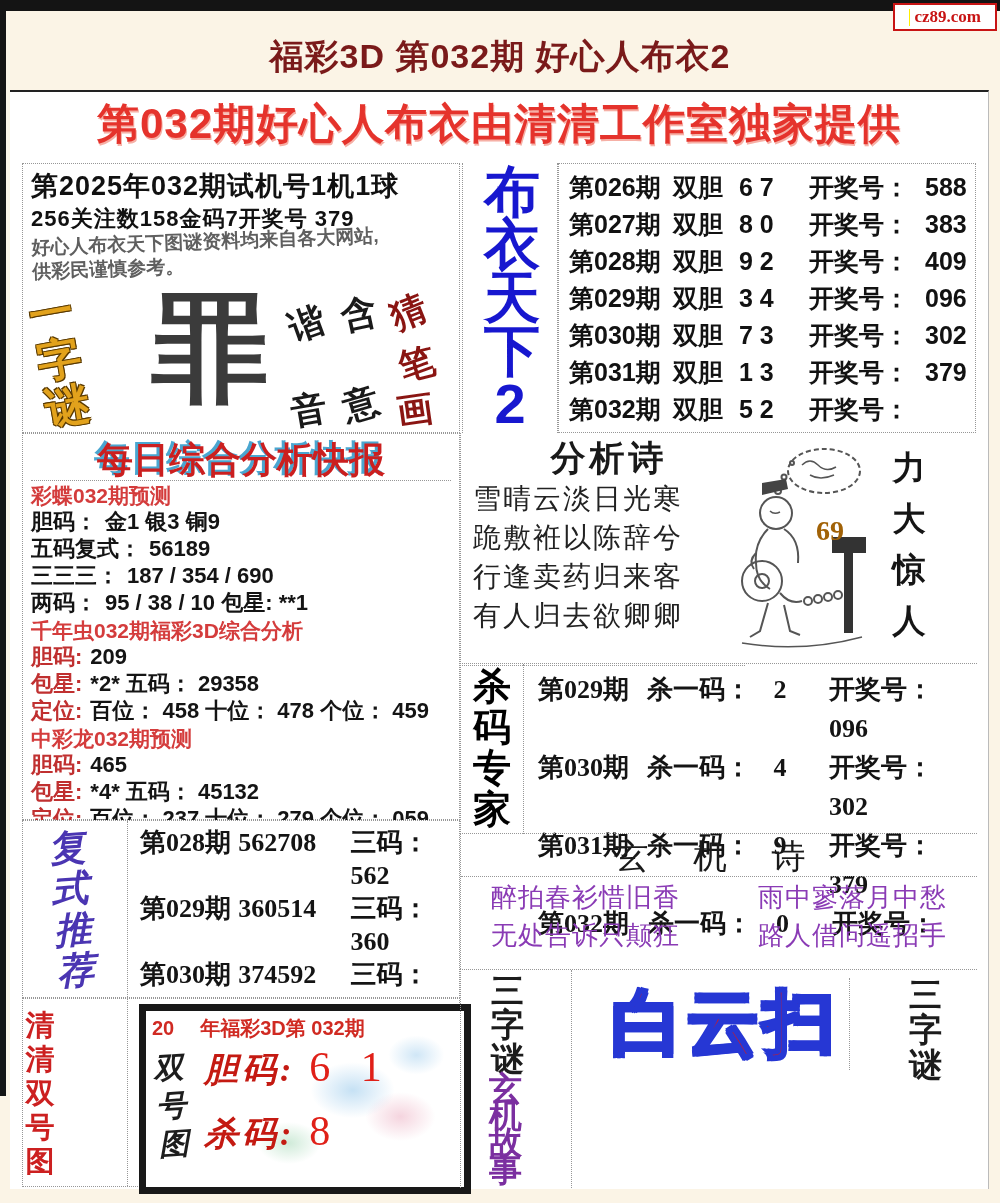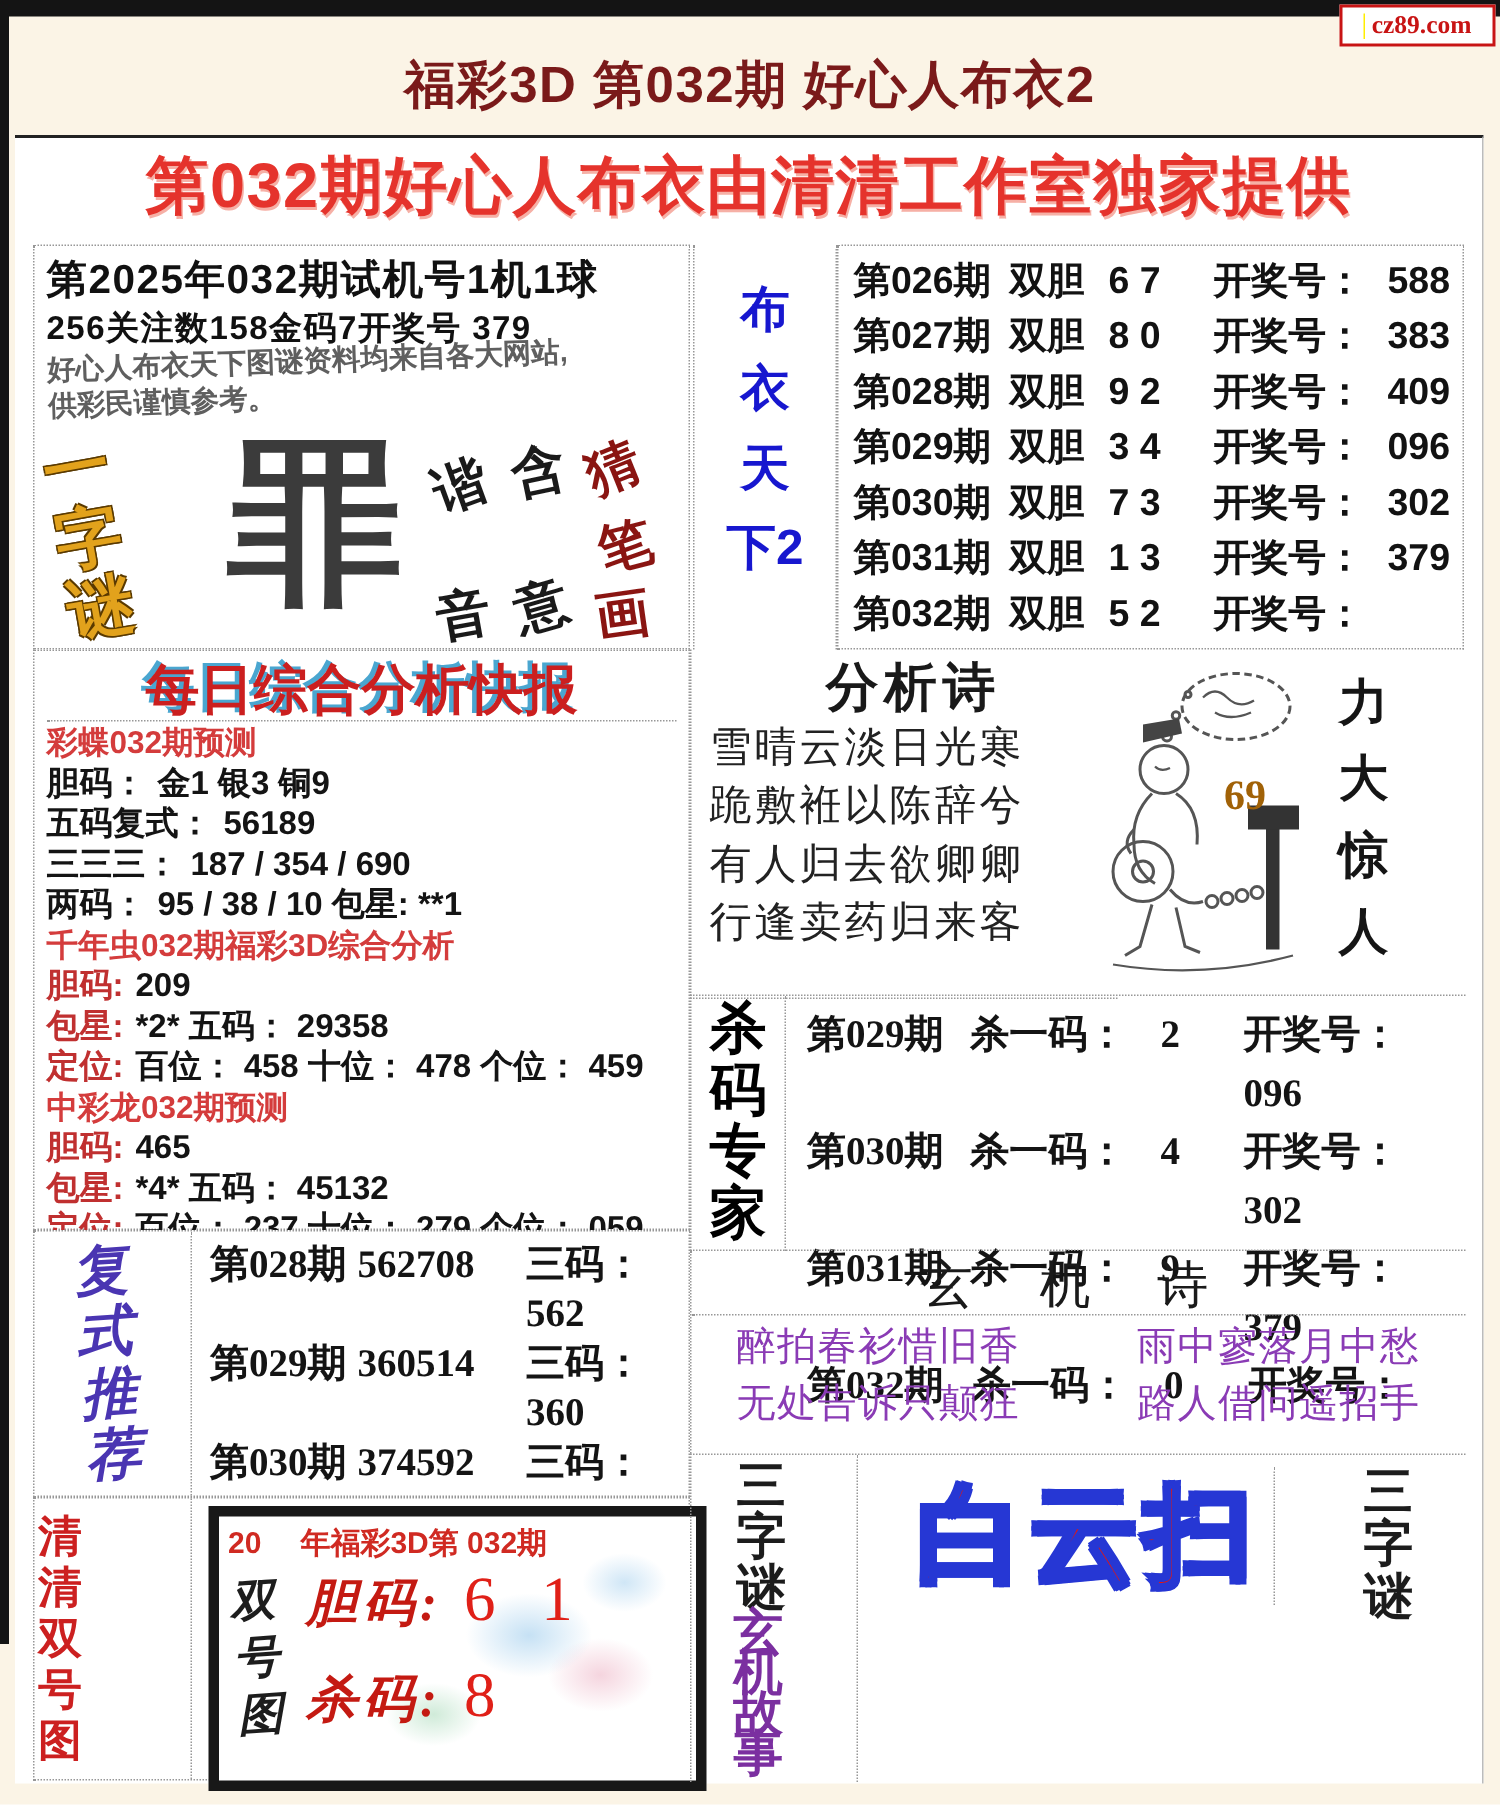--- a/index.html
+++ b/index.html
@@ -37,21 +37,21 @@
       color:#e2a21c;word-break:break-all;transform:rotate(-10deg);
       text-shadow:1px 1px 0 #5a3a00,-1px -1px 0 #5a3a00,1px -1px 0 #5a3a00,-1px 1px 0 #5a3a00;}
   .big-char{position:absolute;left:120px;top:-18px;font-size:118px;font-weight:bold;color:#3b3b3b;
       font-family:"Liberation Serif",serif;}
   .scatter{position:absolute;left:258px;top:0;width:165px;height:150px;}
   .scatter span{position:absolute;font-size:36px;font-weight:bold;font-family:"Liberation Serif",serif;}
 
   
   .col-box{left:452px;top:71px;width:94px;height:270px;border-left:1px dotted #979797;border-right:1px dotted #979797;
            display:flex;justify-content:center;}
-  .col-label{width:52px;font-size:33px;line-height:53px;font-weight:bold;color:#1717cf;word-break:break-all;text-align:center;margin-top:16px;}
+  .col-label{width:52px;font-size:56px;line-height:53px;font-weight:bold;color:#1717cf;word-break:break-all;text-align:center;margin-top:2px;}
 
   
   .dan-box{left:548px;top:71px;width:418px;height:270px;border-right:1px dotted #979797;padding:5px 0 0 10px;}
   .dan-row{display:flex;font-size:25px;font-weight:bold;color:#121212;line-height:37px;}
   .dan-row .c1{width:104px;}
   .dan-row .c2{width:66px;}
   .dan-row .c3{width:70px;}
   .dan-row .c4{width:116px;}
 
   
@@ -247,22 +247,22 @@
     <div class="blk-h">中彩龙032期预测</div>
     <div class="blk-line red-lbl"><span class="lbl">胆码:</span><span>465</span></div>
     <div class="blk-line red-lbl"><span class="lbl">包星:</span><span>*4* 五码： 45132</span></div>
     <div class="blk-line red-lbl"><span class="lbl">定位:</span><span>百位： 237 十位： 279 个位： 059</span></div>
   </div>
 
   <div class="abs poem-box">
     <div class="poem-title">分析诗</div>
     <div class="poem-line">雪晴云淡日光寒</div>
     <div class="poem-line">跪敷袵以陈辞兮</div>
+    <div class="poem-line">行逢卖药归来客</div>
     <div class="poem-line">有人归去欲卿卿</div>
-    <div class="poem-line">行逢卖药归来客</div>
   </div>
 
   <div class="abs cartoon-zone">
     <svg width="148" height="230" viewBox="0 0 148 230">
       <g fill="none" stroke="#555" stroke-width="2">
         <ellipse cx="92" cy="38" rx="36" ry="22" stroke-dasharray="5 3"></ellipse>
         <path d="M70 32 q8 -8 16 0 q8 8 18 2" stroke-width="1.5"></path>
         <path d="M78 42 q10 6 24 0" stroke-width="1.5"></path>
         <circle cx="60" cy="30" r="2"></circle>
           <circle cx="52" cy="44" r="2.5"></circle>

